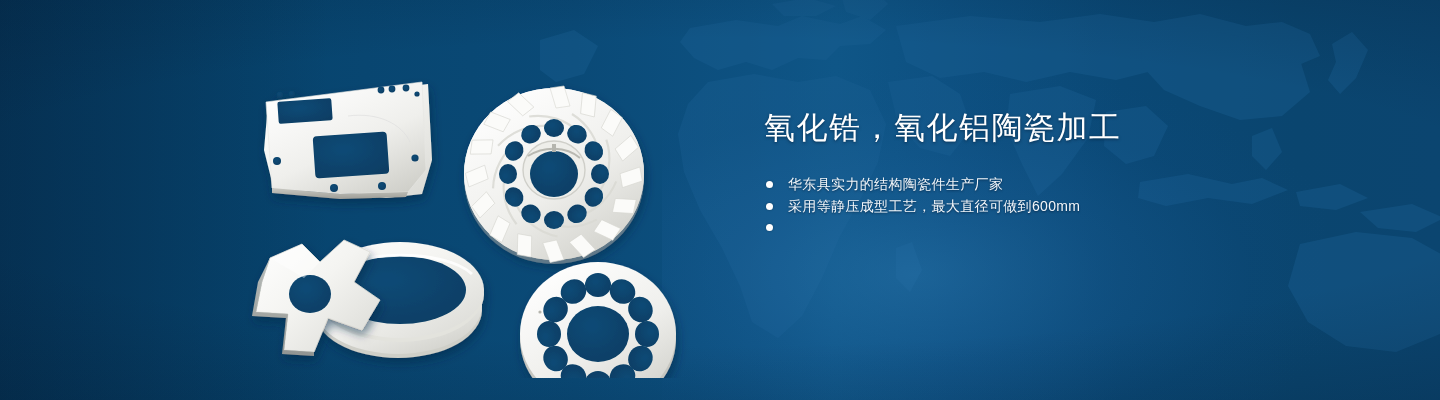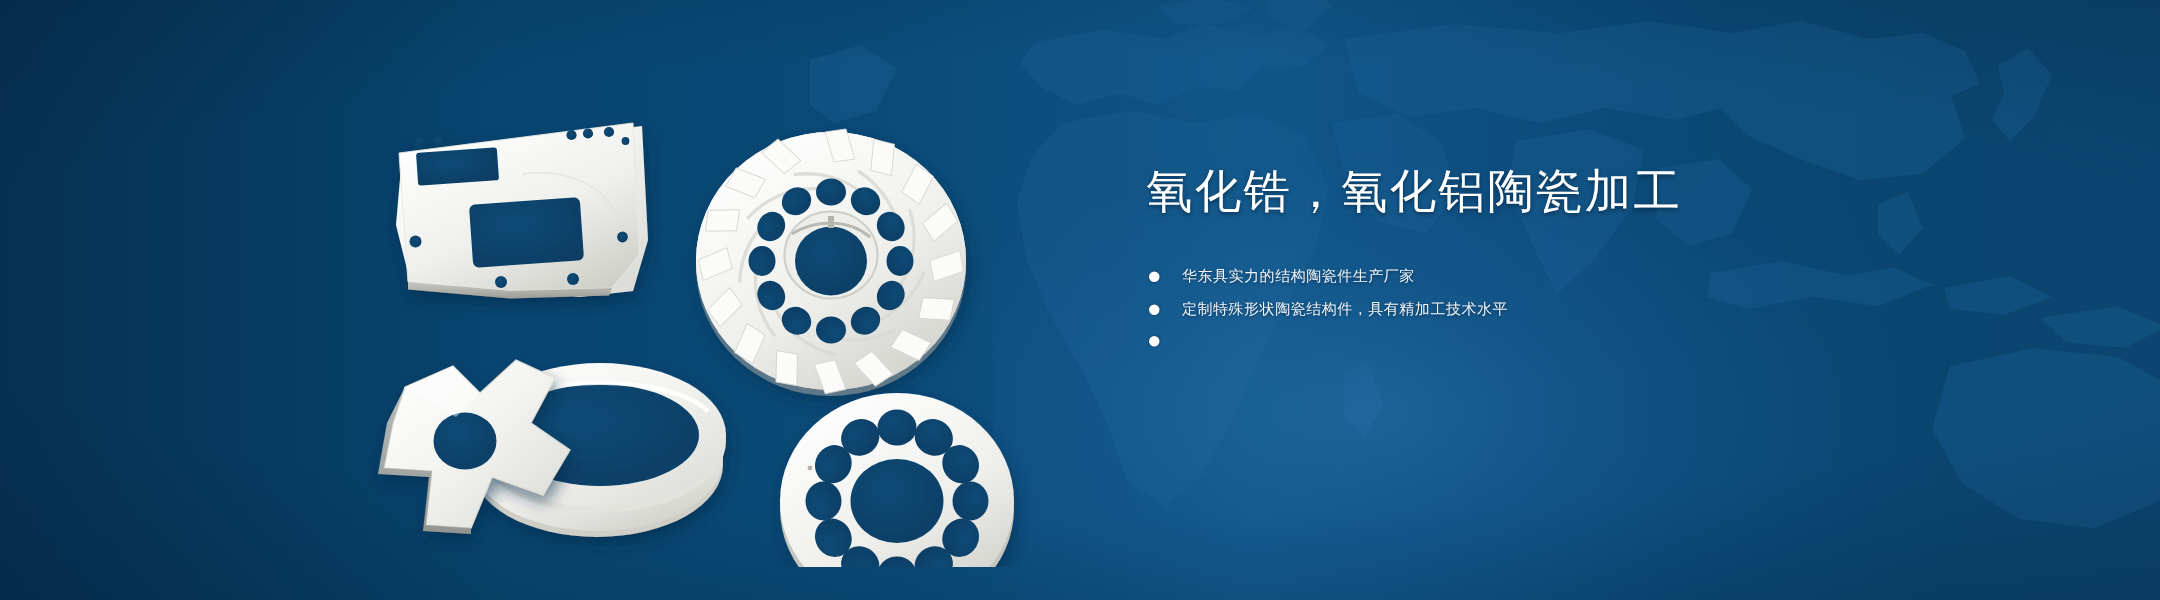--- a/index.html
+++ b/index.html
@@ -115,21 +115,21 @@
   }
   .bullets {
     list-style: none;
     margin: 0;
     padding: 0;
   }
   .bullet {
     position: relative;
     padding-left: 24px;
     color: #f2f6fa;
-    font-size: 10px;
+    font-size: 14px;
     line-height: 21.5px;
     letter-spacing: 0.35px;
     white-space: nowrap;
     text-shadow: 0 1px 2px rgba(0,18,38,0.55);
   }
   .bullet .dot {
     position: absolute;
     left: 2px;
     top: 7px;
     width: 7px;
@@ -448,21 +448,21 @@
   <div class="copy">
     <h1 class="headline">氧化锆，氧化铝陶瓷加工</h1>
 
     <ul class="bullets">
       <li class="bullet">
         <span class="dot"></span>
         <span>华东具实力的结构陶瓷件生产厂家</span>
       </li>
       <li class="bullet">
         <span class="dot"></span>
-        <span>定制特殊形状陶瓷结构件，具有精加工技术水平</span>
+        <span>采用等静压成型工艺，最大直径可做到600mm</span>
       </li>
       <li class="bullet">
         <span class="dot"></span>
       </li>
     </ul>
   </div>
 
 </div>
 
 </body></html>

